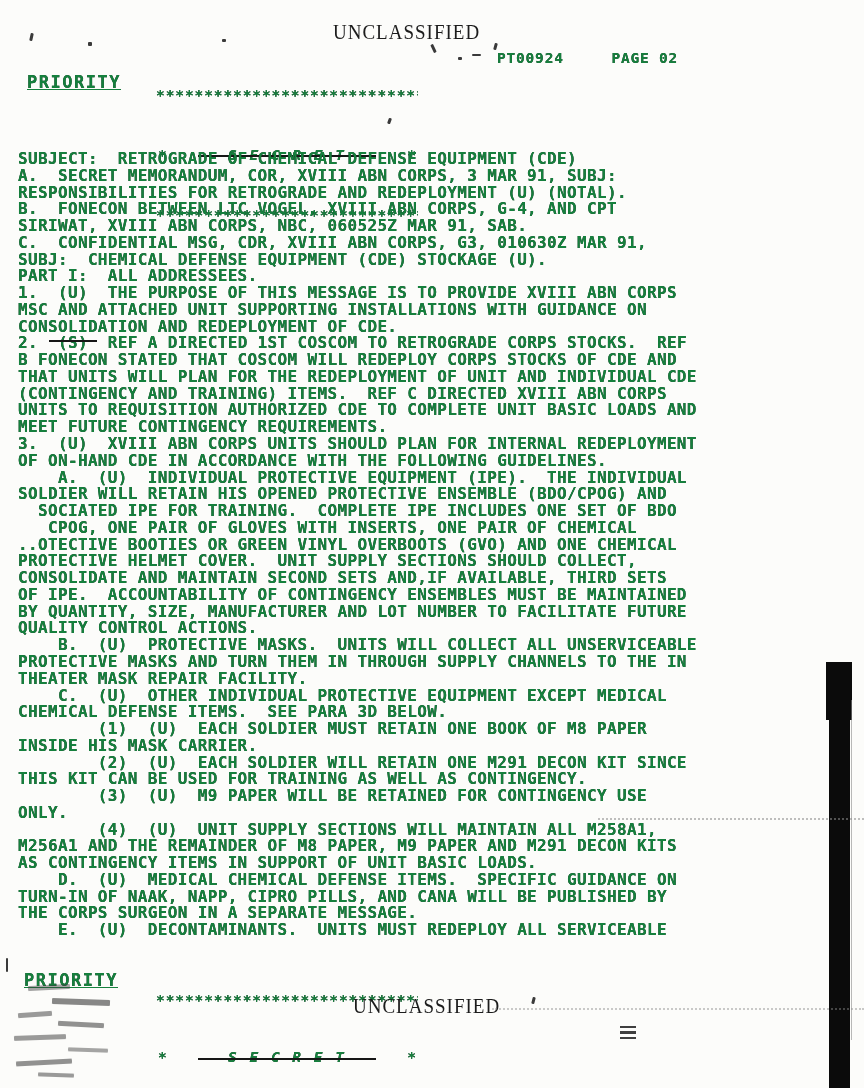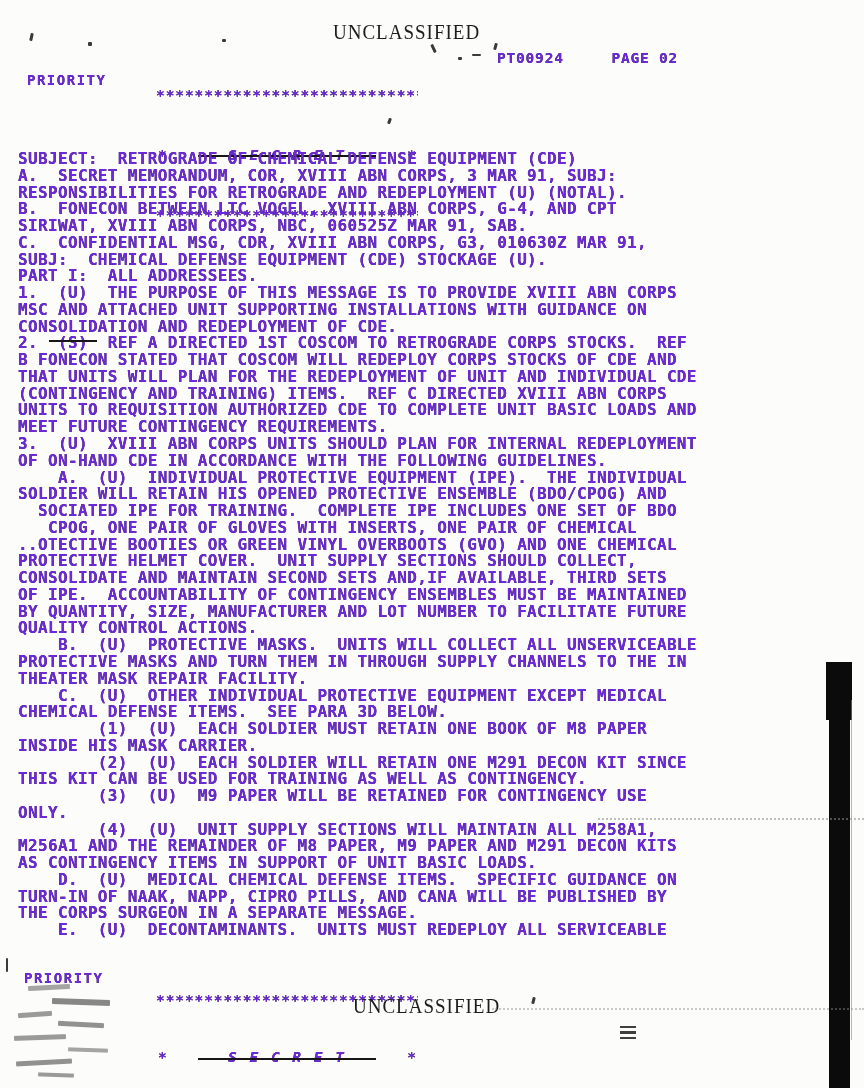--- a/index.html
+++ b/index.html
@@ -21,21 +21,21 @@
     transform:scaleY(1.05);
     white-space:pre;
   }
   .uncls.top{top:22px;left:333px;}
   .uncls.bottom{top:996px;left:353px;}
 
   
   .tw{
     font-family:"DejaVu Sans Mono", monospace;
     font-weight:bold;
-    color:#6d28d9;
+    color:#15803d;
     text-shadow:0 0 0.5px #222;
     white-space:pre;
   }
 
   .banner{position:absolute;width:262px;}
   .banner.hdr{left:156px;top:46px;}
   .banner.ftr{left:156px;top:953px;}
   .banner .ast{
     font-size:14.5px;letter-spacing:0.9px;
     line-height:22px;white-space:nowrap;overflow:hidden;
@@ -50,21 +50,21 @@
     position:relative;
     letter-spacing:2px;
     padding:0 4px;
     font-style:italic;
   }
   .secret-word::after{
     content:"";position:absolute;left:-26px;right:-26px;top:52%;
     border-top:2.5px solid #161616;
   }
 
-  .priority{position:absolute;font-size:14px;letter-spacing:1.5px;}
+  .priority{position:absolute;font-size:17px;letter-spacing:1.5px;text-decoration:underline;}
   .priority.top{left:27px;top:72px;}
   .priority.bottom{left:24px;top:970px;}
 
   .docid{position:absolute;left:497px;top:50px;font-size:14.5px;letter-spacing:0.8px;}
 
   .body-lines{position:absolute;left:18px;top:151px;}
   .bl{
     height:16.77px;line-height:16.77px;
     font-size:16px;letter-spacing:0.35px;
     white-space:pre;

